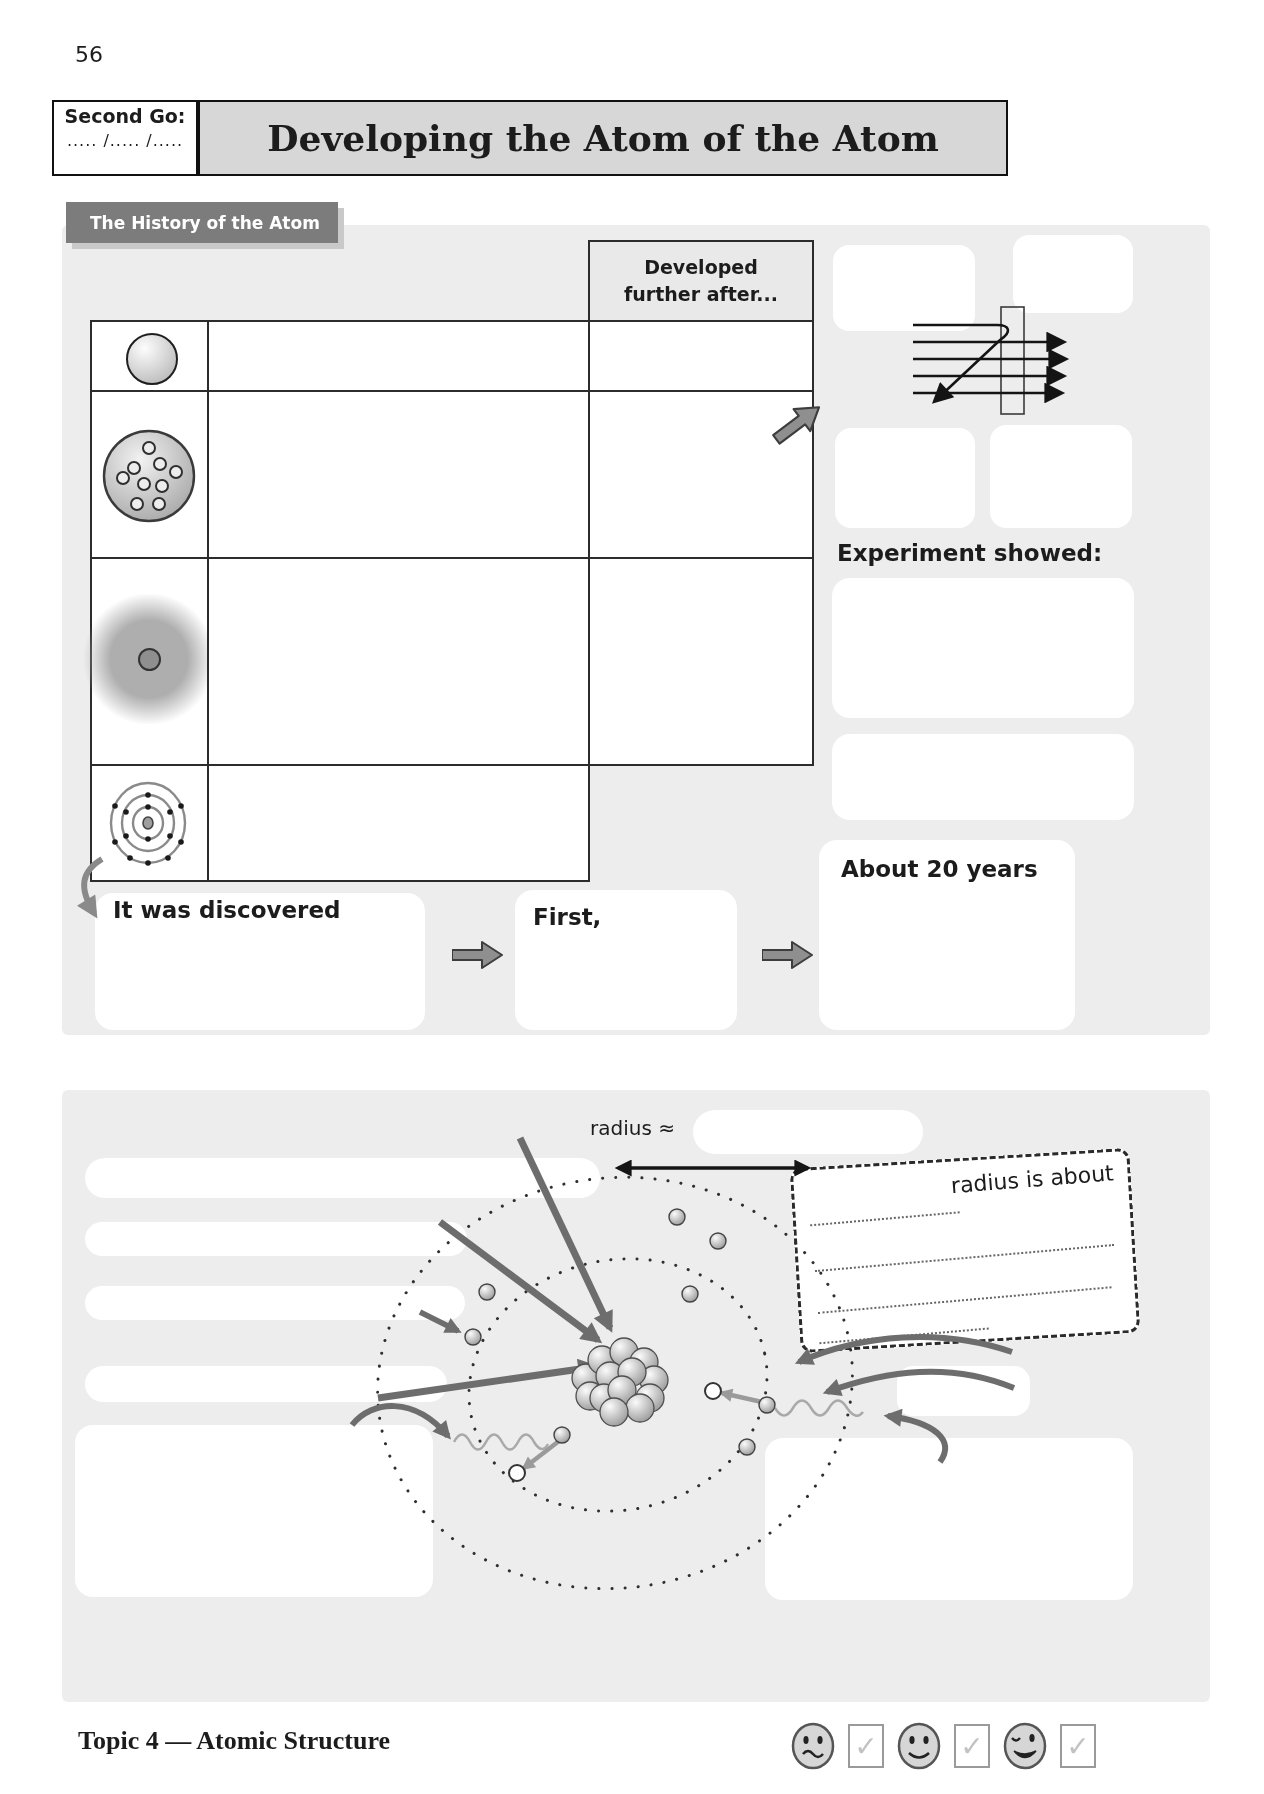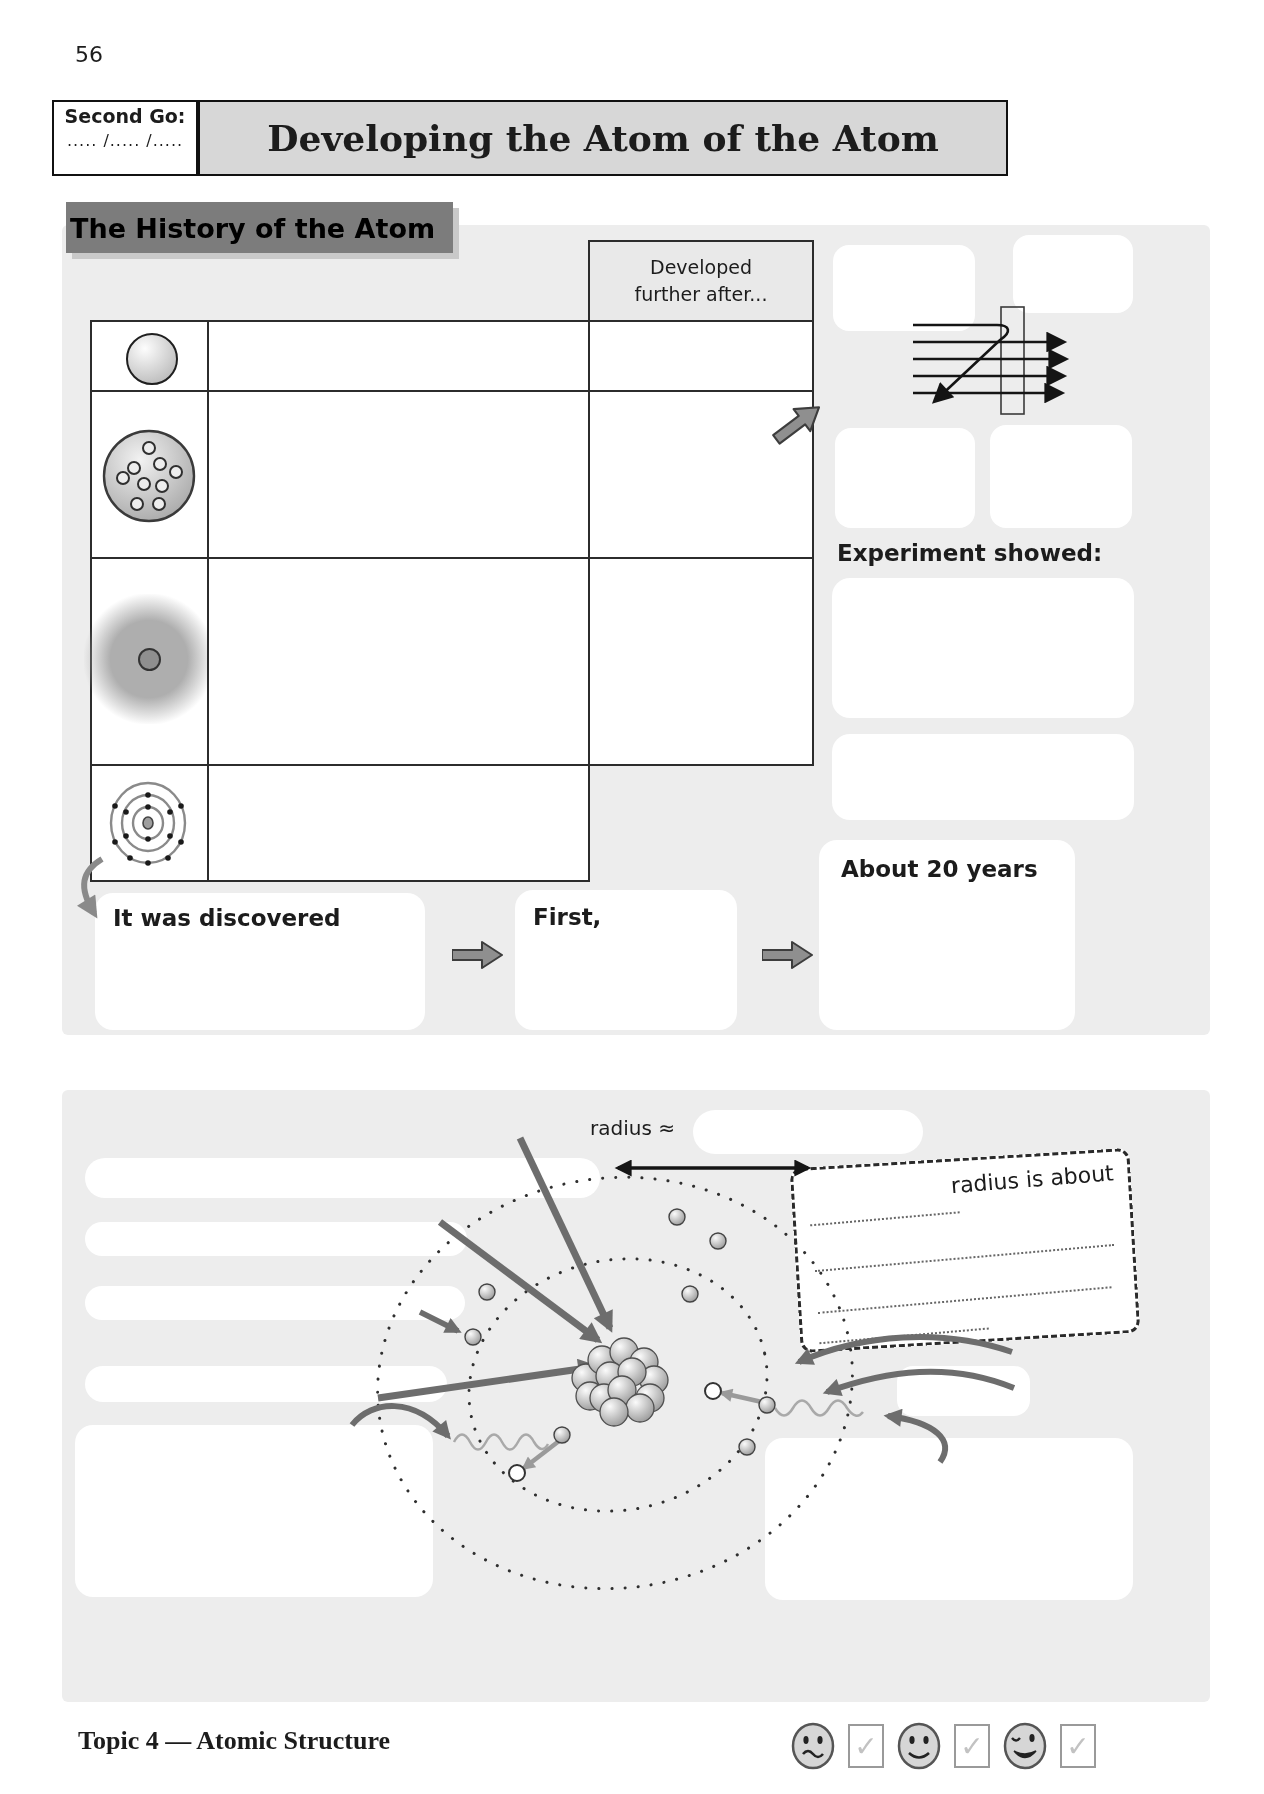--- a/index.html
+++ b/index.html
@@ -1,21 +1,21 @@
 <!DOCTYPE html>
 <html><head>
 <meta charset="utf-8">
 <style>
   html,body{margin:0;padding:0;background:#fff;}
   #page{position:relative;width:1264px;height:1794px;background:#ffffff;
         font-family:"DejaVu Sans",sans-serif;color:#1c1c1c;overflow:hidden;}
   .abs{position:absolute;}
   .secbg{position:absolute;background:#ededed;border-radius:6px;}
-  .seclabel{position:absolute;background:#7c7c7c;color:#000000;font-weight:bold;
-            font-size:27px;line-height:1;padding:13px 18px 11px 4px;
+  .seclabel{position:absolute;background:#7c7c7c;color:#ffffff;font-weight:bold;
+            font-size:17px;line-height:1;padding:13px 18px 11px 24px;
             box-shadow:6px 6px 0 #c9c9c9;white-space:nowrap;}
   .wbox{position:absolute;background:#fff;border-radius:18px;}
   .cell{position:absolute;background:#fff;border:2.2px solid #2c2c2c;box-sizing:border-box;}
   .fill-label{font-weight:bold;font-size:23px;}
   svg{display:block;}
   .noptr{pointer-events:none;}
   .dotline{position:absolute;border-bottom:2.4px dotted #666;}
 </style>
 </head>
 <body>
@@ -29,21 +29,21 @@
     <div style="font-size:16px;letter-spacing:1px;margin-top:4px;">..... /..... /.....</div>
   </div>
   <div class="abs" style="left:198px;top:100px;width:810px;height:76px;border:2.5px solid #111;background:#d7d7d7;box-sizing:border-box;display:flex;align-items:center;justify-content:center;">
     <div style="font-family:'DejaVu Serif',serif;font-weight:bold;font-size:36px;">Developing the Atom of the Atom</div>
   </div>
 
   <div class="secbg" style="left:62px;top:225px;width:1148px;height:810px;"></div>
   <div class="seclabel" style="left:66px;top:202px;">The History of the Atom</div>
 
   <div class="cell" style="left:588px;top:240px;width:226px;height:82px;background:#e9e9e9;display:flex;align-items:center;justify-content:center;text-align:center;">
-    <div style="font-size:19px;font-weight:normal;line-height:1.4;">
+    <div style="font-size:19px;font-weight:bold;line-height:1.4;">
       <span>Developed</span><br>
       <span>further after...</span>
     </div>
   </div>
 
   <div class="cell" style="left:90px;top:320px;width:119px;height:72px;">
     <div style="position:absolute;left:34px;top:11px;width:48px;height:48px;border-radius:50%;border:2px solid #1f1f1f;background:radial-gradient(circle at 35% 28%,#fdfdfd,#b9b9b9 85%);"></div>
   </div>
   <div class="cell" style="left:90px;top:390px;width:119px;height:169px;">
     <svg width="115" height="165" viewBox="0 0 115 165">
@@ -131,21 +131,21 @@
   <div class="abs noptr" style="left:757px;top:438px;transform:rotate(-37deg);transform-origin:0 50%;">
     <svg width="104" height="32" viewBox="0 0 52 30">
       <polygon points="0,10 30,10 30,2 50,15 30,28 30,20 0,20" fill="#8f8f8f" stroke="#3d3d3d" stroke-width="2" stroke-linejoin="round"></polygon>
     </svg>
   </div>
 
   <div class="abs fill-label" style="left:837px;top:540px;">Experiment showed:</div>
   <div class="wbox" style="left:832px;top:578px;width:302px;height:140px;"></div>
   <div class="wbox" style="left:832px;top:734px;width:302px;height:86px;"></div>
 
-  <div class="wbox" style="left:95px;top:893px;width:330px;height:137px;padding:12px 18px;box-sizing:border-box;">
+  <div class="wbox" style="left:95px;top:893px;width:330px;height:137px;padding:4px 18px;box-sizing:border-box;">
     <span class="fill-label">It was discovered</span>
   </div>
   <div class="wbox" style="left:515px;top:890px;width:222px;height:140px;padding:14px 18px;box-sizing:border-box;">
     <span class="fill-label">First,</span>
   </div>
   <div class="wbox" style="left:819px;top:840px;width:256px;height:190px;padding:16px 22px;box-sizing:border-box;">
     <span class="fill-label">About 20 years</span>
   </div>
   <div class="abs noptr" style="left:452px;top:940px;">
     <svg width="52" height="30" viewBox="0 0 52 30">

